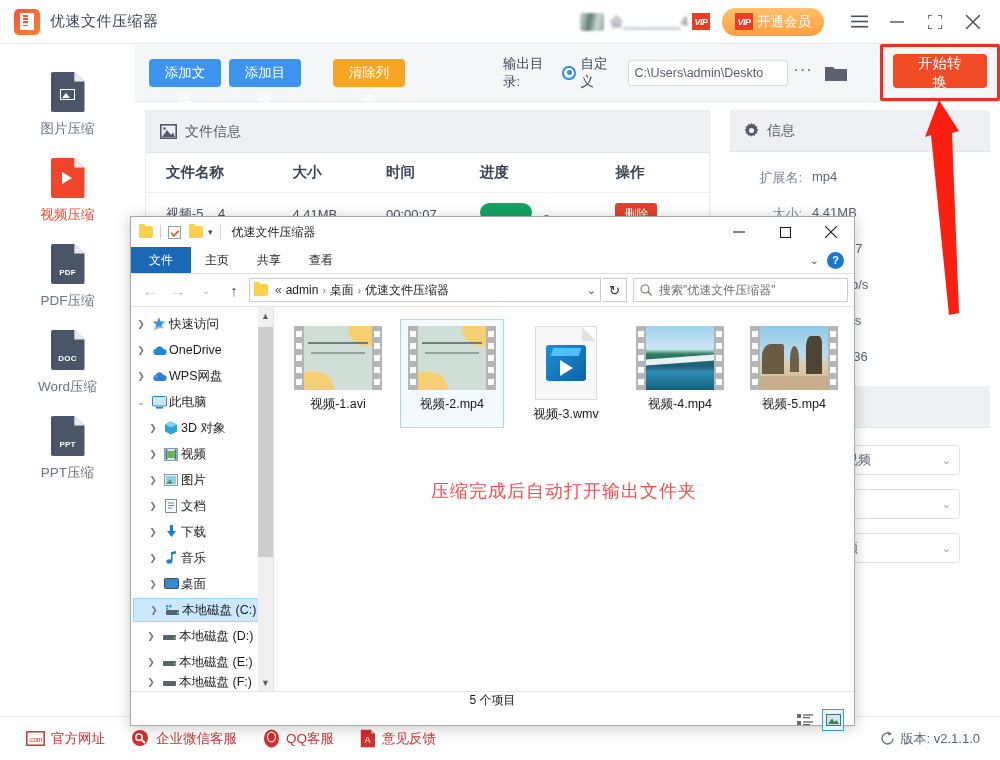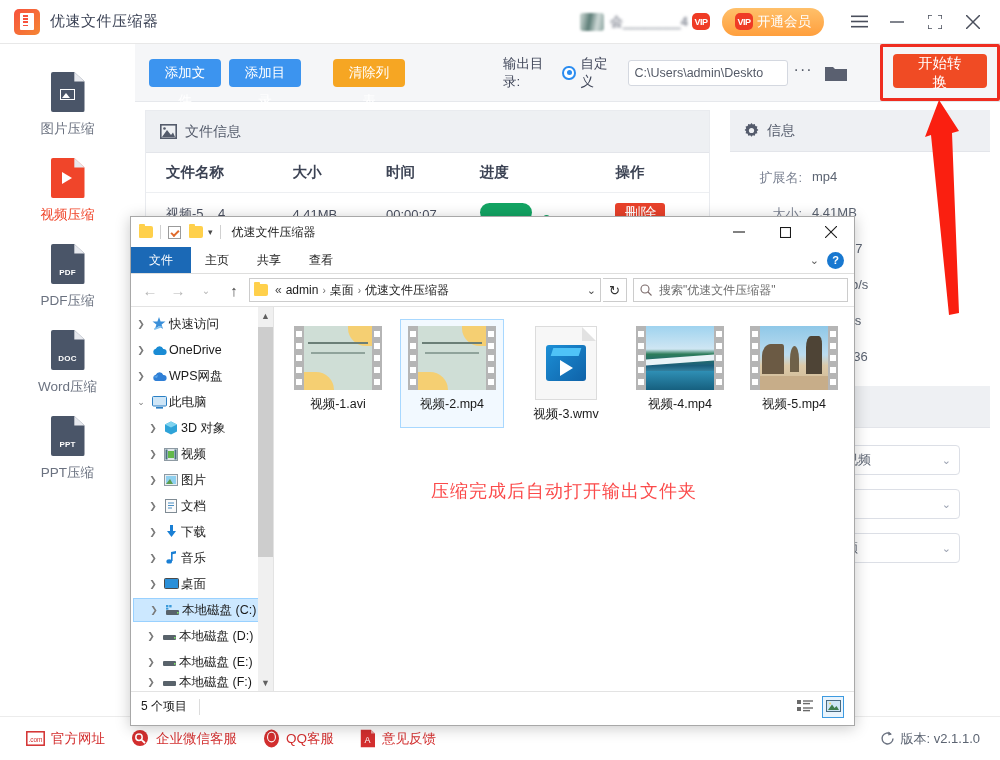--- a/index.html
+++ b/index.html
@@ -42,22 +42,23 @@
     background: linear-gradient(100deg,#b9c8c4 10%,#5d7d77 40%,#cdd8d6 70%,#8fa7a2 100%);
     filter: blur(1.1px); border-radius: 3px;
   }
   .user-name {
     font-size: 13px; color: #5a6070; letter-spacing: 0px;
     filter: blur(1.4px); white-space: nowrap;
   }
   .vip-mini {
     display:inline-flex; align-items:center; justify-content:center;
     width: 18px; height: 17px; background: #ef3b25; color:#fff;
-    border-radius: 5px; font-size: 9px; font-weight: bold; margin-left: 4px;
+    border-radius: 0; font-size: 9px; font-weight: bold; margin-left: 4px;
     letter-spacing:-0.5px;
+    font-style:italic;
   }
   .vip-btn {
     display: flex; align-items: center; gap: 4px;
     height: 28px; padding: 0 13px; border-radius: 14px;
     background: linear-gradient(180deg,#ffc06a 0%,#ff9f3d 100%);
     color: #ffffff; font-size: 13.5px; border: none; cursor: pointer;
     margin-right: 16px;
   }
   .vip-btn .vip-mini { background:#ef3b25; margin-left:0; }
   .win-btn {
@@ -165,21 +166,21 @@
     border-bottom: 1px solid #edeff2; font-size: 14.5px; color: #3c4354; font-weight: bold;
   }
   .tbl-row { display: flex; height: 42px; align-items: center; font-size: 13px; color: #4a5060; }
   .c1 { width: 155px; padding-left: 20px; }
   .c2 { width: 100px; }
   .c3 { width: 100px; }
   .c4 { width: 145px; }
   .c5 { width: 100px; }
   .pill-green { width: 52px; height: 19px; background: #13a463; border-radius: 10px; display:inline-block; }
   .dot-green { width: 7px; height: 7px; background: #13a463; border-radius: 50%; display:inline-block; margin-left:8px; vertical-align: middle;}
-  .btn-del { background: #e8412a; color:#fff; border:none; border-radius: 3px; height: 22px; padding: 0 9px; font-size: 16px; cursor:pointer;}
+  .btn-del { background: #e8412a; color:#fff; border:none; border-radius: 3px; height: 22px; padding: 0 9px; font-size: 12px; cursor:pointer;}
 
   .info-row { display: flex; font-size: 13px; color: #5c6472; padding: 9px 0; }
   .info-label { width: 72px; text-align: right; color:#7b8292; }
   .info-val { margin-left: 10px; color: #5c6472; }
   .opt-row { display:flex; align-items:center; padding: 7px 0; }
   .opt-label { width: 70px; text-align: right; font-size: 13px; color:#7b8292; }
   .select {
     margin-left: 10px; width: 150px; height: 30px; border: 1px solid #dcdfe6;
     border-radius: 4px; font-size: 13px; color: #5c6472; display: flex;
     align-items: center; padding: 0 8px; justify-content: space-between;
@@ -255,21 +256,21 @@
   .wmv-doc::after{content:"";position:absolute;right:0;top:0;border-top:14px solid #fff;border-left:14px solid #e2e2e2;}
   .play-sq { width: 40px; height: 36px; background: linear-gradient(135deg,#1c8fd6 0%,#0f62a8 100%); border-radius:3px; position:relative;}
   .play-sq::before{content:"";position:absolute;left:6px;top:3px;width:28px;height:8px;background:#4fc3f7;transform:skewX(-18deg);}
   .play-sq::after{content:"";position:absolute;left:14px;top:15px;border-left:13px solid #fff;border-top:8px solid transparent;border-bottom:8px solid transparent;}
   .auto-open-note {
     position: absolute; left: 0; right: 0; top: 172px; text-align: center;
     color: #fb4a4a; font-size: 18px; letter-spacing: 1px;
   }
   .ex-status {
     height: 30px; border-top: 1px solid #e3e3e3; display: flex; align-items: center;
-    padding: 0 10px; font-size: 12px; color: #1a1a1a; background:#fff;
+    padding: 0 10px; font-size: 12px; color: #1a1a1a; background:#fff;flex-direction:column;
   }
   .status-sep { width: 1px; height: 16px; background:#dcdcdc; margin-left: 12px;}
   .view-btns { margin-left:auto; display:flex; gap: 6px; align-items:center;}
   .vb { width: 22px; height: 22px; display:flex;align-items:center;justify-content:center; cursor:pointer;}
   .vb.on { border: 1px solid #3d9ae0; background:#e9f4fd;}
 
   
   .bottombar {
     position: absolute; left: 0; top: 716px; width: 1000px; height: 44px;
     background: #ffffff; display: flex; align-items: center; border-top: 1px solid #ececec;

